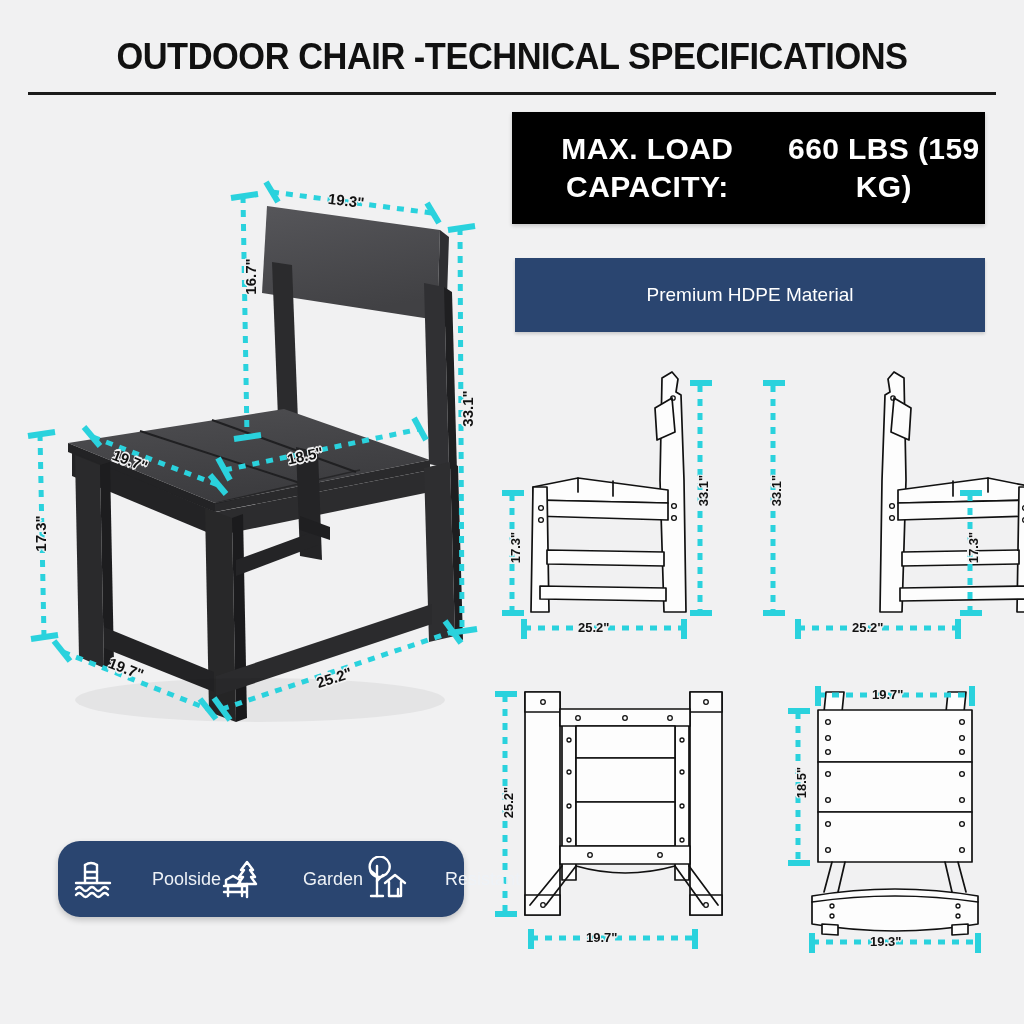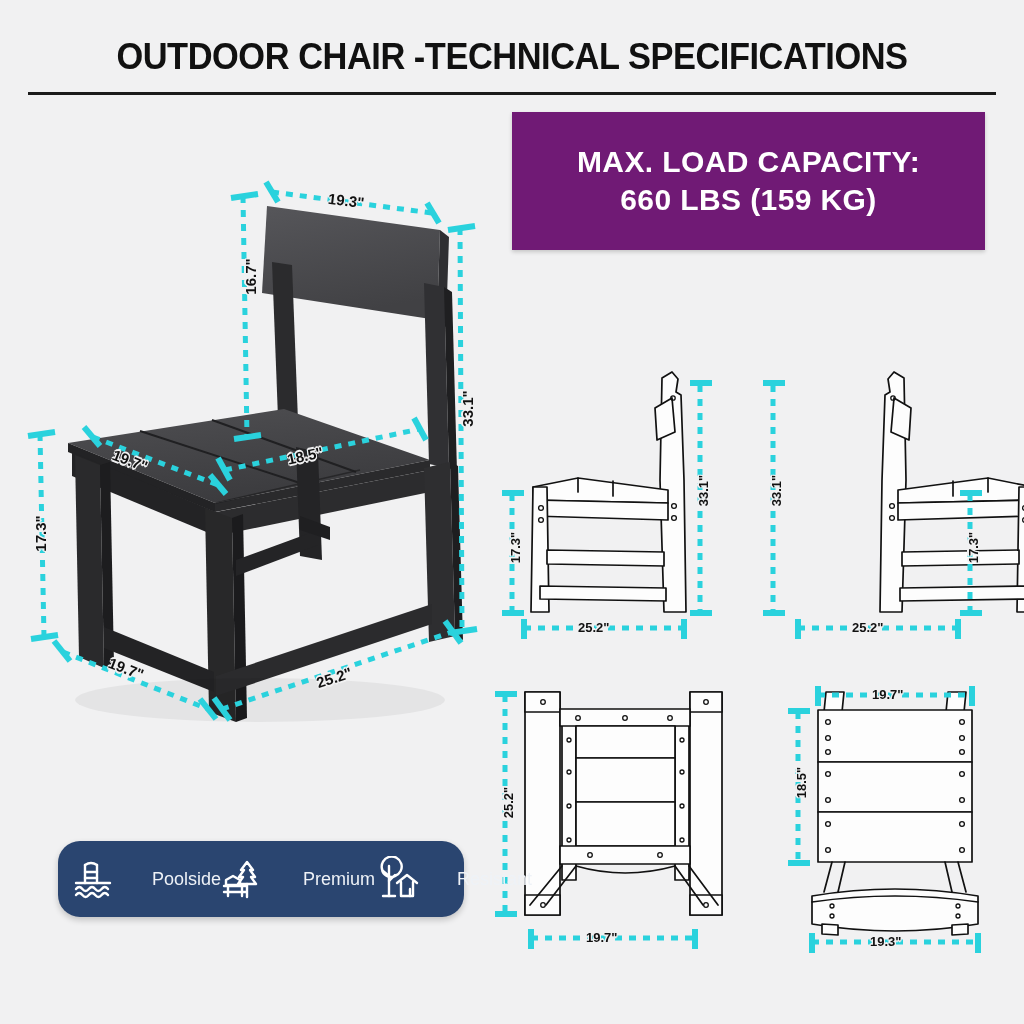--- a/index.html
+++ b/index.html
@@ -24,24 +24,24 @@
     transform:scaleX(0.93);
     white-space:nowrap;
   }
   .title-rule{
     position:absolute;left:28px;top:92px;width:968px;height:3px;
     background:#1b1b1b;
   }
 
   
   .load-banner{
-    position:absolute;left:512px;top:112px;width:473px;height:138px;
-    background:#701a75;
+    position:absolute;left:512px;top:112px;width:473px;height:112px;
+    background:#000000;
     box-shadow:0 2px 4px rgba(0,0,0,.18);
-    display:flex;flex-direction:column;align-items:center;justify-content:center;
+    display:flex;flex-direction:row;align-items:center;justify-content:center;
     color:#fff;
   }
   .load-line{
     font-weight:bold;font-size:30px;letter-spacing:.4px;line-height:1.28;
     text-align:center;
   }
   .feature-row{
     position:absolute;left:515px;top:258px;width:470px;height:74px;
     display:flex;gap:24px;
   }
@@ -92,20 +92,23 @@
 
   <div class="title">OUTDOOR CHAIR -TECHNICAL SPECIFICATIONS</div>
   <div class="title-rule"></div>
 
   <div class="load-banner">
     <div class="load-line">MAX. LOAD CAPACITY:</div>
     <div class="load-line">660 LBS (159 KG)</div>
   </div>
 
   <div class="feature-row">
+    <div class="feature-card">
+      <span>Premium HDPE Material</span>
+    </div>
   </div>
 
   <svg class="layer" viewBox="0 0 1024 1024">
     <defs>
       <linearGradient id="gBack" x1="0" y1="0" x2="0.3" y2="1">
         <stop offset="0" stop-color="#56565a"></stop>
         <stop offset="1" stop-color="#414144"></stop>
       </linearGradient>
       <linearGradient id="gSeat" x1="0" y1="0" x2="0.4" y2="1">
         <stop offset="0" stop-color="#4f4f52"></stop>
@@ -454,21 +457,21 @@
         <g stroke="#ffffff" stroke-width="2.4" fill="none" stroke-linecap="round" stroke-linejoin="round">
           <path d="M26,6 l6,8 h-3 l5,7 h-4 l5,7 H17 l5,-7 h-4 l5,-7 h-3 Z"></path>
           <path d="M26,28 v13"></path>
           <path d="M5,24 l7,-4 l7,4 v5 H5 Z"></path>
           <path d="M3,30 h22"></path>
           <path d="M3,36 h22"></path>
           <path d="M7,30 v10"></path>
           <path d="M21,30 v10"></path>
         </g>
       </svg>
-      <span class="usecase-label">Premium</span>
+      <span class="usecase-label">Garden</span>
     </div>
 
     <div class="usecase">
       <svg width="46" height="46" viewBox="0 0 46 46">
         <g stroke="#ffffff" stroke-width="2.4" fill="none" stroke-linecap="round" stroke-linejoin="round">
           <path d="M20,20 a10,10 0 1,0 -13,-7"></path>
           <path d="M7,13 a9,9 0 0,0 13,7"></path>
           <path d="M14,10 v30"></path>
           <path d="M14,20 l-6,-5"></path>
           <path d="M14,25 l6,-6"></path>

